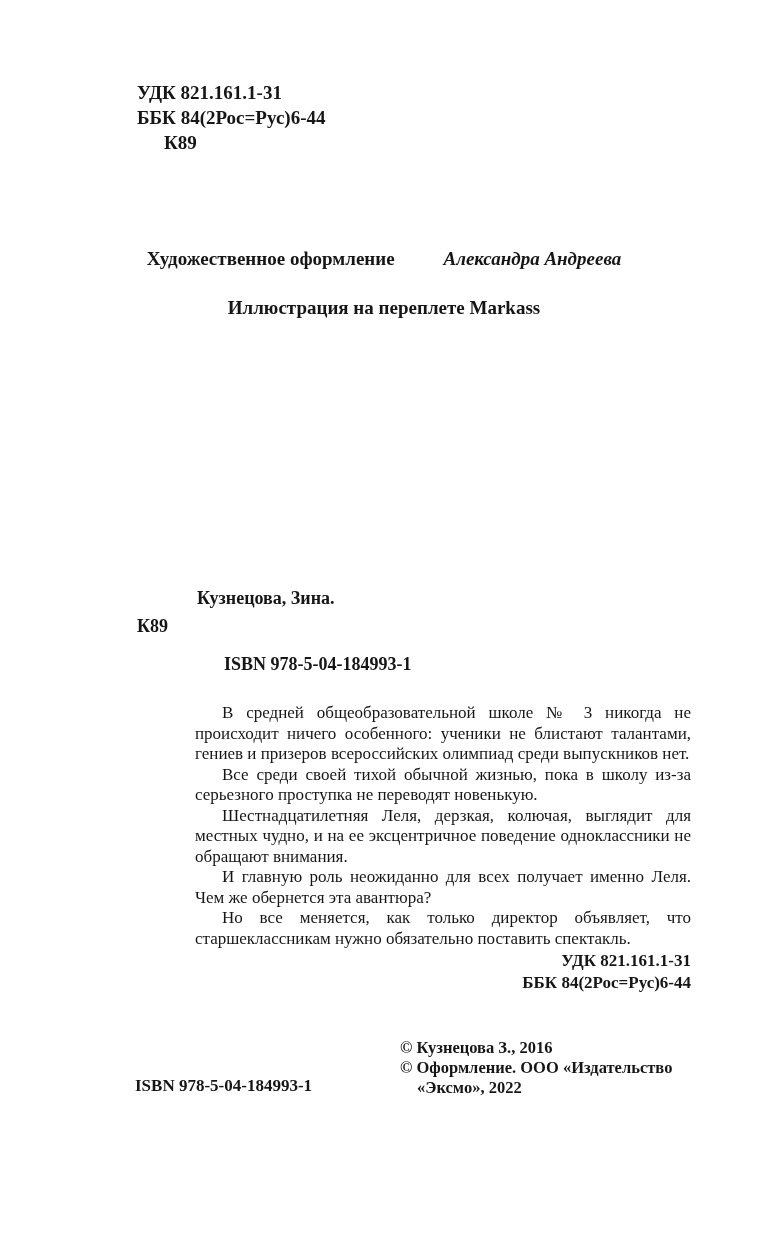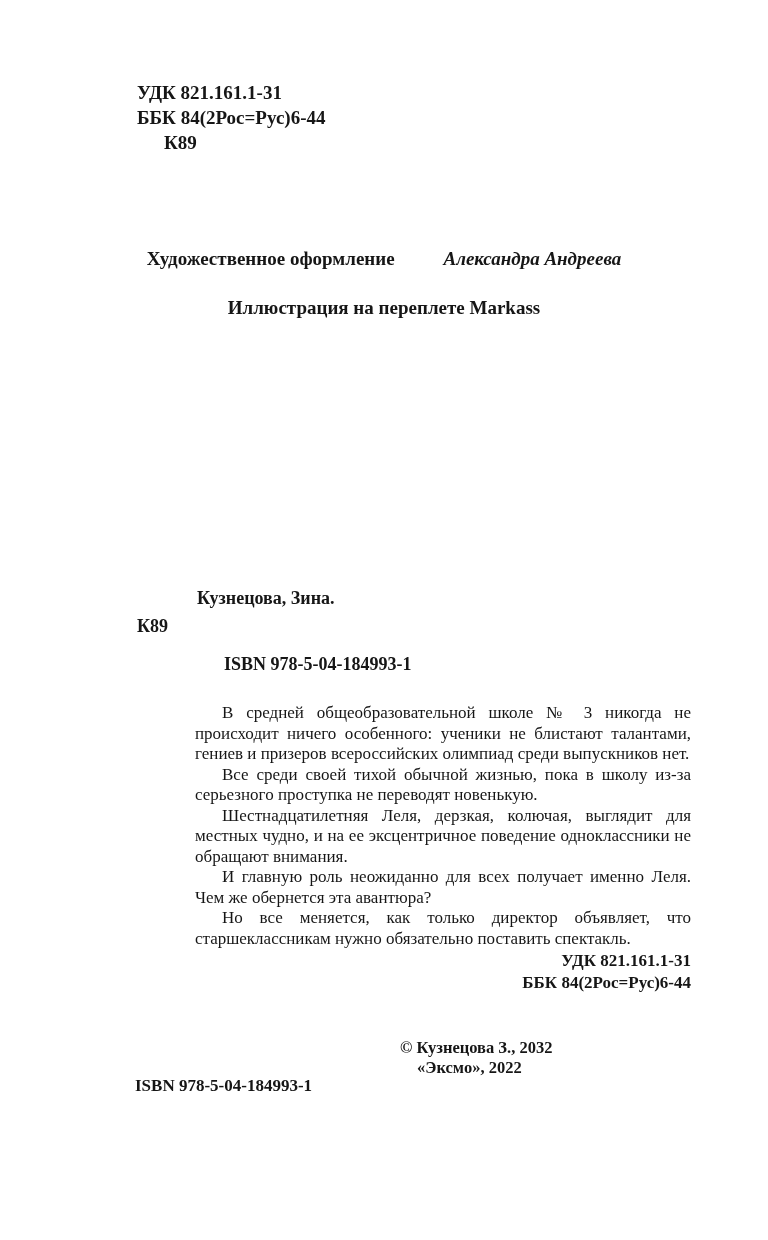--- a/index.html
+++ b/index.html
@@ -152,19 +152,20 @@
     <p>И главную роль неожиданно для всех получает именно Леля. Чем же обернется эта авантюра?</p>
     <p>Но все меняется, как только директор объявляет, что старшеклассникам нужно обязательно поставить спектакль.</p>
   </div>
 
   <div class="bottom-codes">
     <div>УДК 821.161.1-31</div>
     <div>ББК 84(2Рос=Рус)6-44</div>
   </div>
 
   <div class="copyright">
-    <div>© Кузнецова З., 2032</div>
+    <div>© Кузнецова З., 2016</div>
+    <div>© Оформление. ООО «Издательство</div>
     <div class="indent">«Эксмо», 2022</div>
   </div>
 
   <div class="isbn-bottom">ISBN 978-5-04-184993-1</div>
 
 </div>
 
 </body></html>

